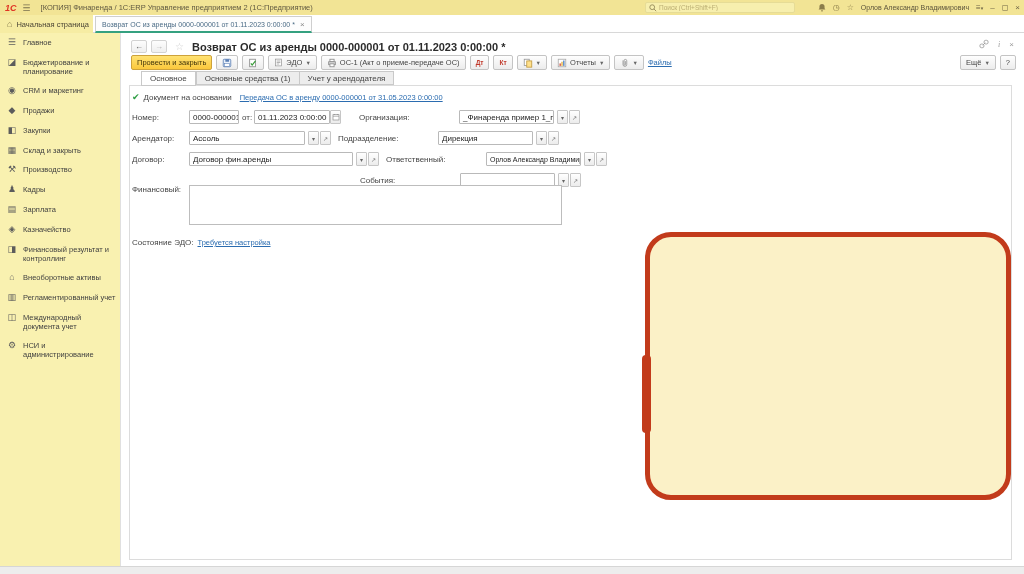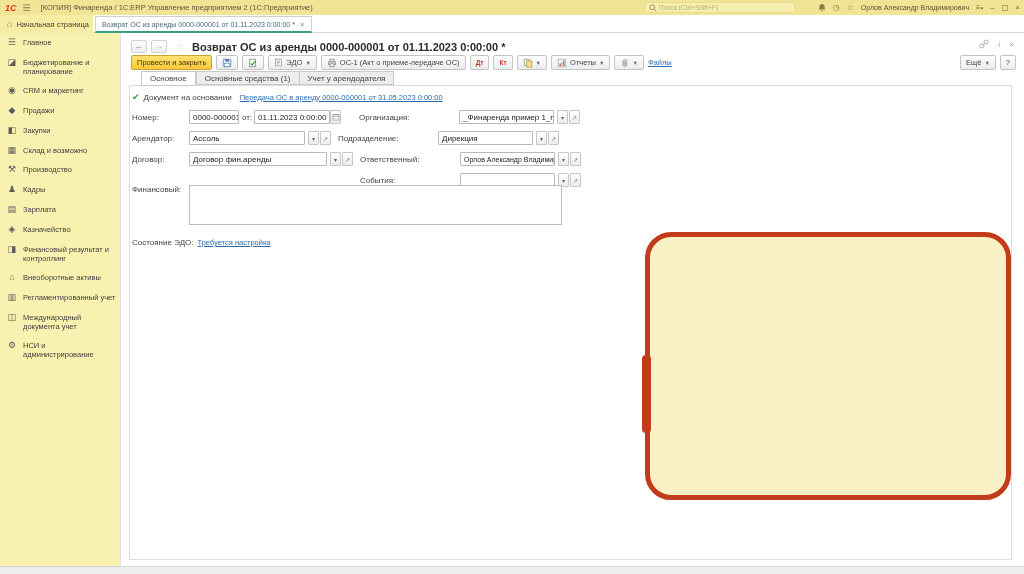--- a/index.html
+++ b/index.html
@@ -149,21 +149,21 @@
     <div class="side-item">
         <span class="ico">◆</span>
         <span class="lbl">Продажи</span>
       </div>
     <div class="side-item">
         <span class="ico">◧</span>
         <span class="lbl">Закупки</span>
       </div>
     <div class="side-item">
         <span class="ico">▦</span>
-        <span class="lbl">Склад и возможно</span>
+        <span class="lbl">Склад и закрыть</span>
       </div>
     <div class="side-item">
         <span class="ico">⚒</span>
         <span class="lbl">Производство</span>
       </div>
     <div class="side-item">
         <span class="ico">♟</span>
         <span class="lbl">Кадры</span>
       </div>
     <div class="side-item">
@@ -327,21 +327,21 @@
         <span class="fbtn" style="margin-left:3px;">▾</span>
         <span class="fbtn" style="margin-left:1px;">↗</span>
         <span class="flabel w100" style="margin-left:7px;">Подразделение:</span>
         <span class="field" style="width:95px;">Дирекция</span>
         <span class="fbtn" style="margin-left:3px;">▾</span>
         <span class="fbtn" style="margin-left:1px;">↗</span>
       </div>
 
       <div class="frow" style="top:66px;">
         <span class="flabel w57">Договор:</span>
-        <span class="field" style="width:138px;">Договор фин.аренды</span>
+        <span class="field" style="width:164px;">Договор фин.аренды</span>
         <span class="fbtn" style="margin-left:3px;">▾</span>
         <span class="fbtn" style="margin-left:1px;">↗</span>
         <span class="flabel w100" style="margin-left:7px;">Ответственный:</span>
         <span class="field" style="width:95px; font-size:7px;">Орлов Александр Владимирович</span>
         <span class="fbtn" style="margin-left:3px;">▾</span>
         <span class="fbtn" style="margin-left:1px;">↗</span>
       </div>
 
       <div class="frow" style="top:87px; padding-left:228px;">
         <span class="flabel w100">События:</span>

